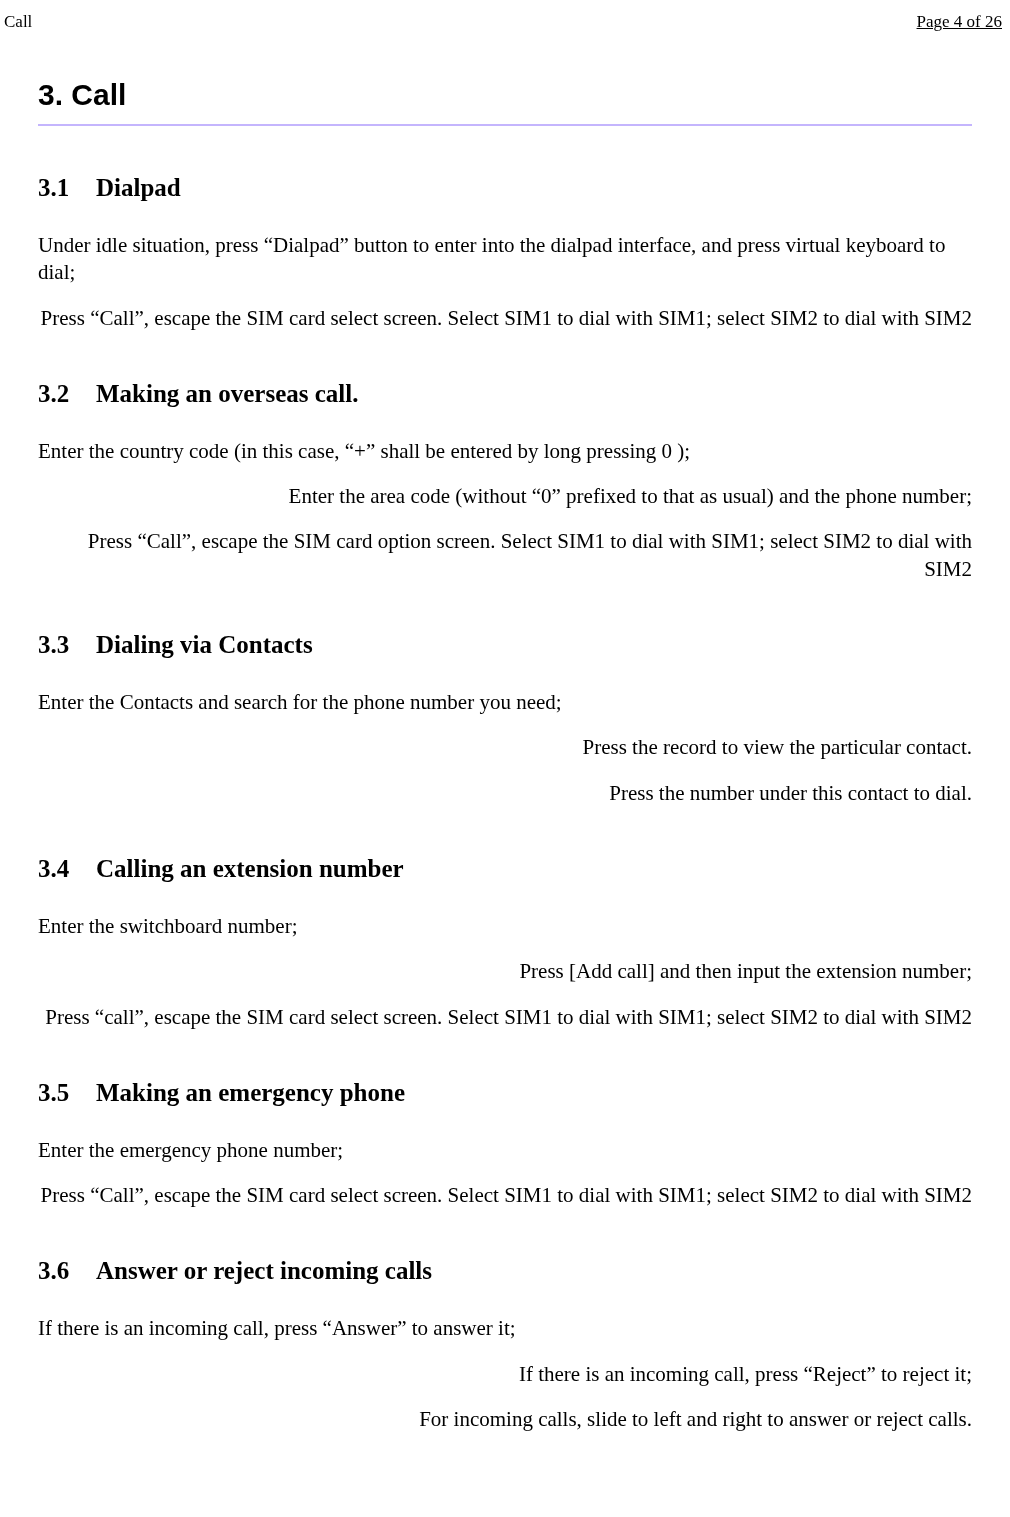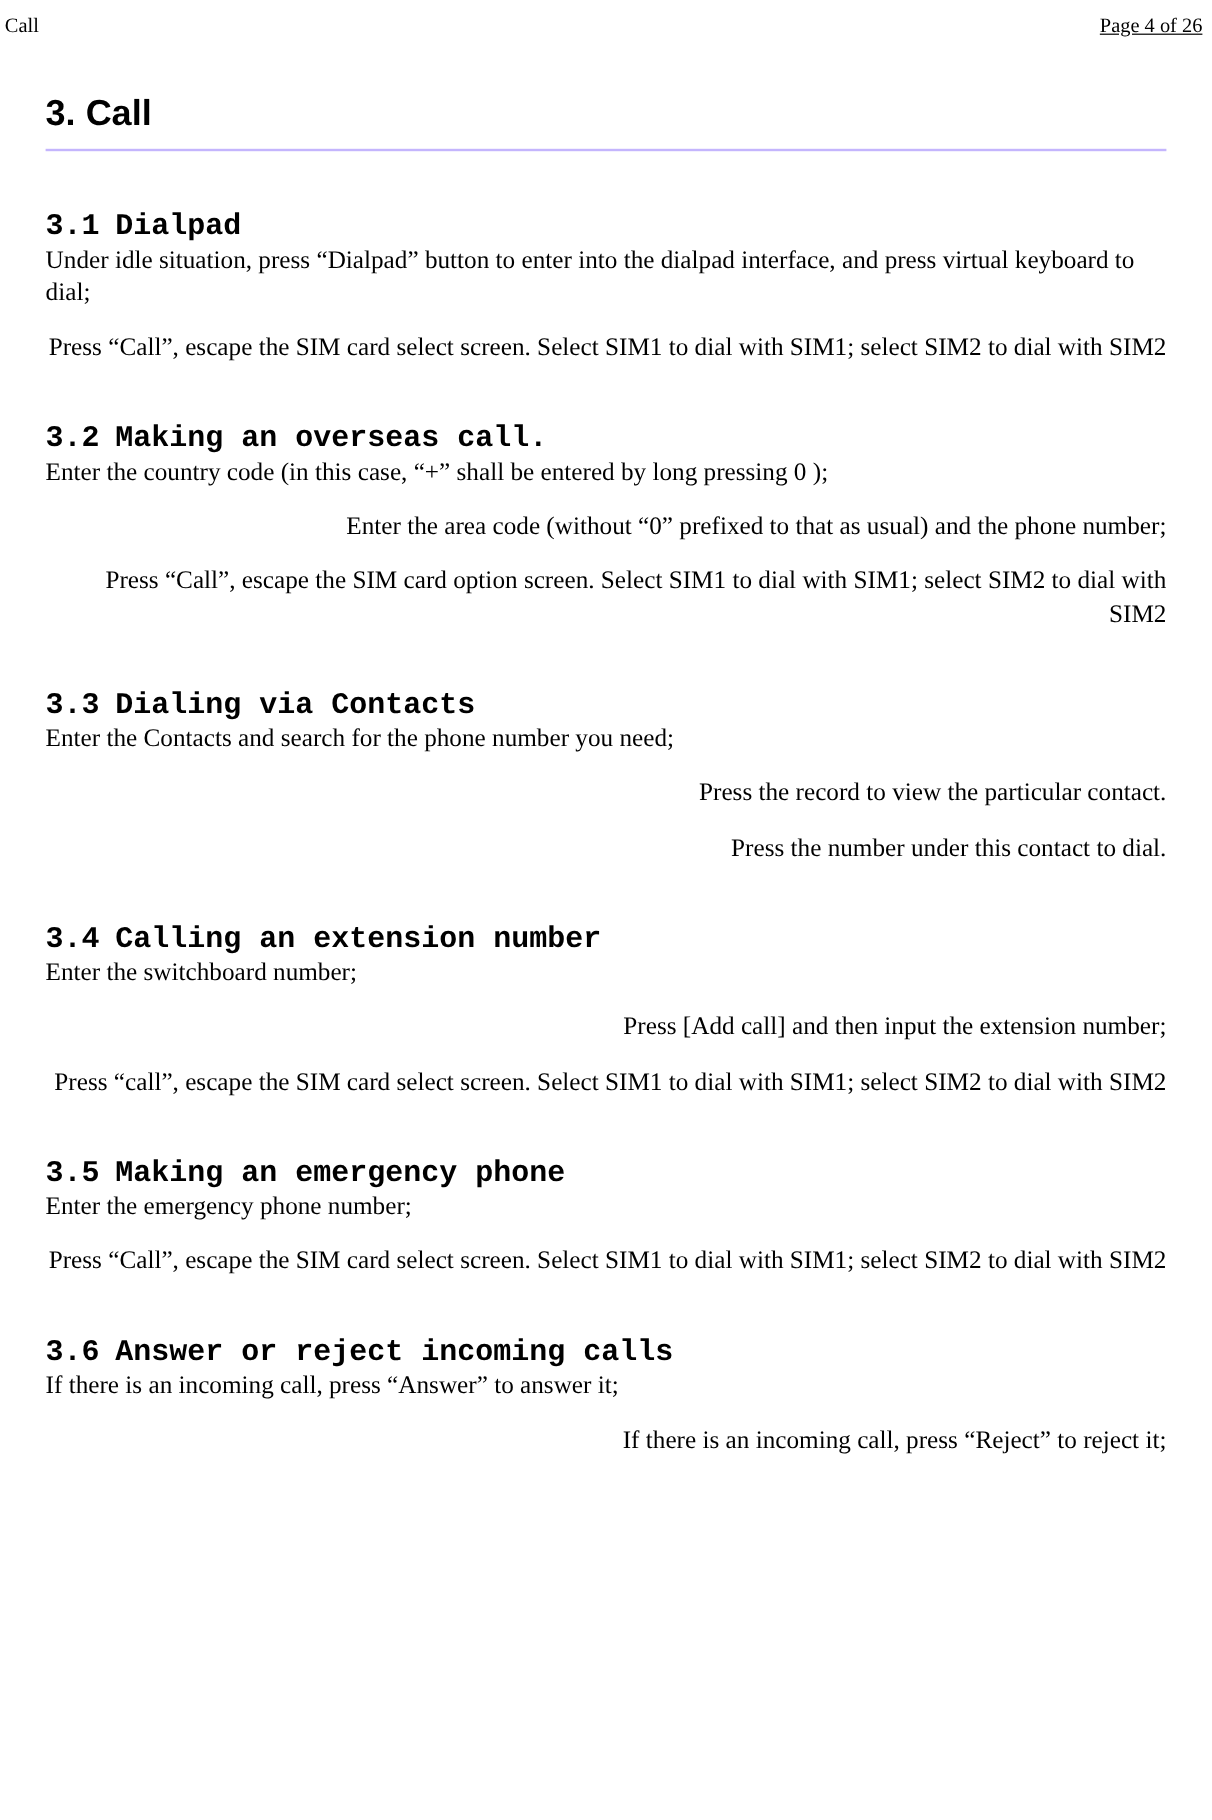--- a/index.html
+++ b/index.html
@@ -32,32 +32,33 @@
     }
     .chapter-title {
       font-family: Arial, Helvetica, sans-serif;
       font-size: 30px;
       font-weight: bold;
       margin-top: 44px;
       padding-bottom: 12px;
       border-bottom: 2px solid #c4b5fd;
     }
     .section-heading {
-      font-family: Liberation Mono, monospace;
+      font-family: Liberation Serif, serif;
       font-size: 25px;
       font-weight: bold;
       margin-top: 48px;
       display: flex;
     }
     .section-number {
       width: 58px;
       flex-shrink: 0;
     }
     .body-text {
       font-size: 21px;
+      margin-top: 30px;
       line-height: 1.3;
     }
     .body-text + .body-text {
       margin-top: 18px;
       text-align: right;
     }
   </style>
 </head>
 <body>
 
@@ -107,14 +108,15 @@
   </h2>
   <p class="body-text">Enter the emergency phone number;</p>
   <p class="body-text">Press “Call”, escape the SIM card select screen. Select SIM1 to dial with SIM1; select SIM2 to dial with SIM2</p>
 
   <h2 class="section-heading">
     <span class="section-number">3.6</span>
     <span>Answer or reject incoming calls</span>
   </h2>
   <p class="body-text">If there is an incoming call, press “Answer” to answer it;</p>
   <p class="body-text">If there is an incoming call, press “Reject” to reject it;</p>
+  <p class="body-text">For incoming calls, slide to left and right to answer or reject calls.</p>
 
 </div>
 
 </body></html>

